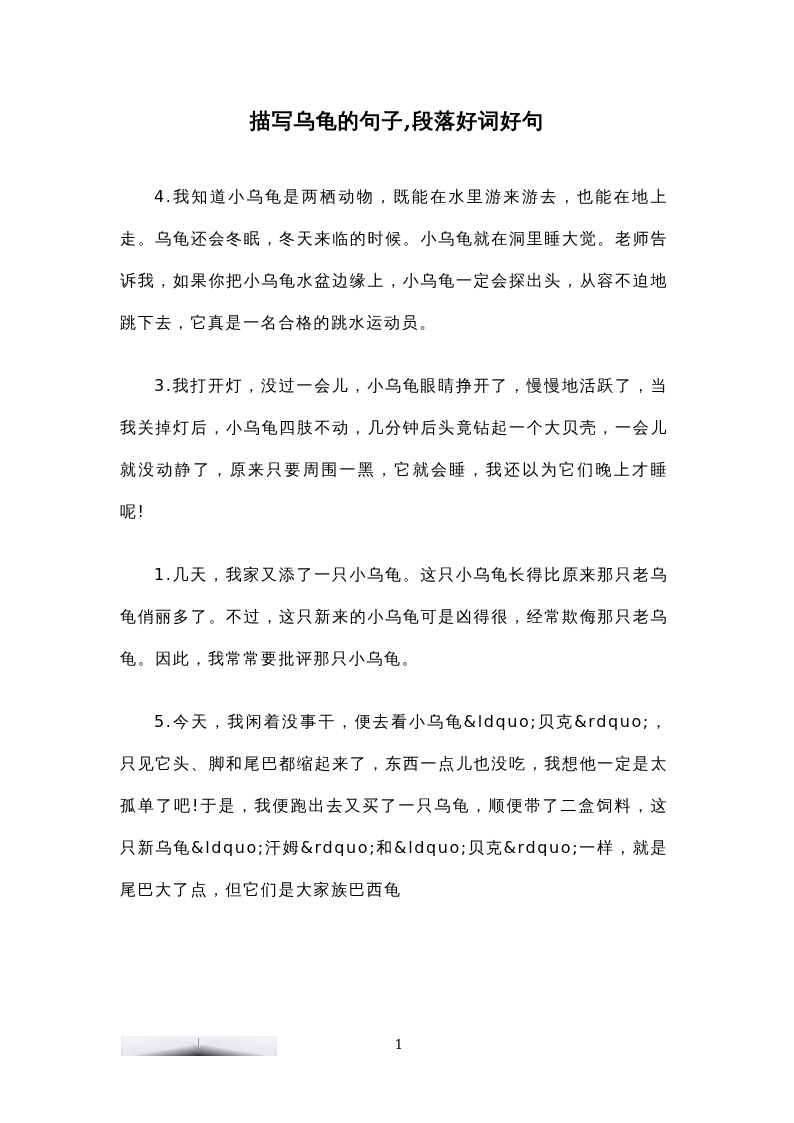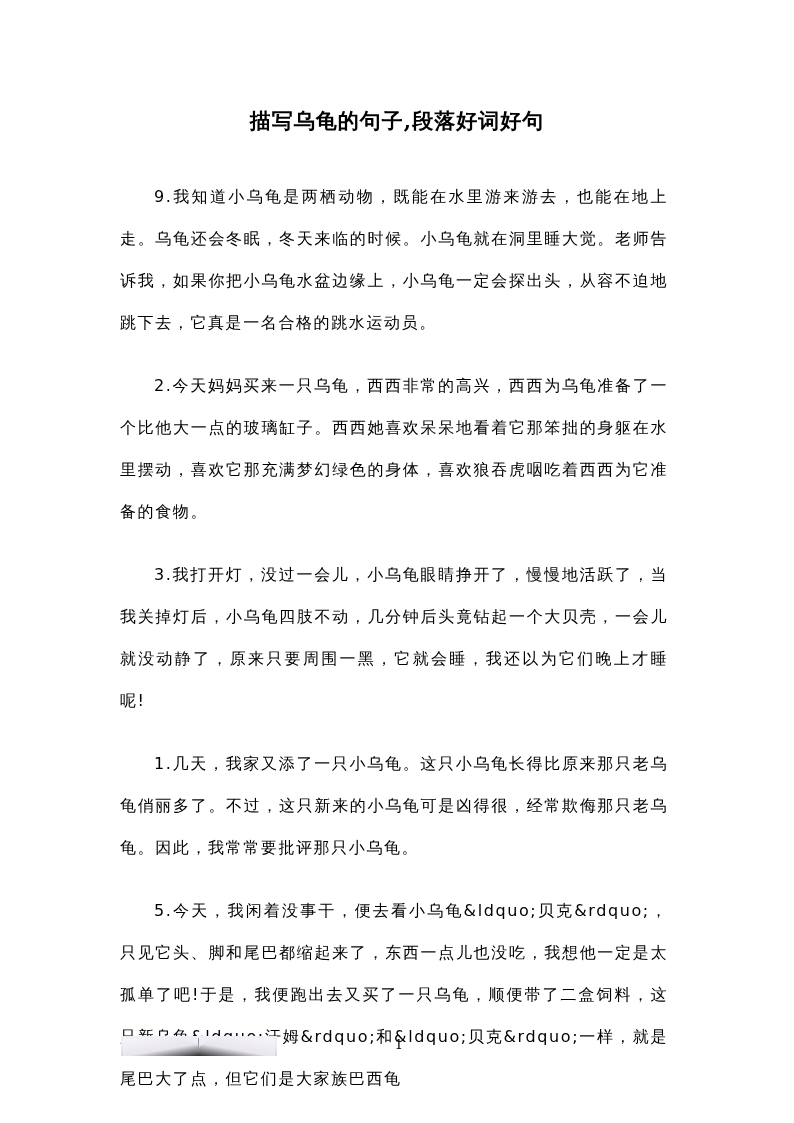--- a/index.html
+++ b/index.html
@@ -97,22 +97,21 @@
     line-height: 18px;
   }
 </style>
 </head>
 <body>
 
 <div class="page">
   <div class="title">描写乌龟的句子,段落好词好句</div>
 
   <div class="body-text">
-    <p class="para">9.我知道小乌龟是两栖动物，既能在水里游来游去，也能在地上走。乌龟还会冬眠，冬天来临的时候。小乌龟就在洞里睡大觉。老师告诉我，如果你把小乌龟水盆边缘上，小乌龟一定会探出头，从容不迫地跳下去，它真是一名合格的跳水运动员。</p>
-    <p class="para">2.今天妈妈买来一只乌龟，西西非常的高兴，西西为乌龟准备了一个比他大一点的玻璃缸子。西西她喜欢呆呆地看着它那笨拙的身躯在水里摆动，喜欢它那充满梦幻绿色的身体，喜欢狼吞虎咽吃着西西为它准备的食物。</p>
+    <p class="para">4.我知道小乌龟是两栖动物，既能在水里游来游去，也能在地上走。乌龟还会冬眠，冬天来临的时候。小乌龟就在洞里睡大觉。老师告诉我，如果你把小乌龟水盆边缘上，小乌龟一定会探出头，从容不迫地跳下去，它真是一名合格的跳水运动员。</p>
     <p class="para">3.我打开灯，没过一会儿，小乌龟眼睛挣开了，慢慢地活跃了，当我关掉灯后，小乌龟四肢不动，几分钟后头竟钻起一个大贝壳，一会儿就没动静了，原来只要周围一黑，它就会睡，我还以为它们晚上才睡呢!</p>
     <p class="para">1.几天，我家又添了一只小乌龟。这只小乌龟长得比原来那只老乌龟俏丽多了。不过，这只新来的小乌龟可是凶得很，经常欺侮那只老乌龟。因此，我常常要批评那只小乌龟。</p>
     <p class="para">5.今天，我闲着没事干，便去看小乌龟&amp;ldquo;贝克&amp;rdquo;，只见它头、脚和尾巴都缩起来了，东西一点儿也没吃，我想他一定是太孤单了吧!于是，我便跑出去又买了一只乌龟，顺便带了二盒饲料，这只新乌龟&amp;ldquo;汗姆&amp;rdquo;和&amp;ldquo;贝克&amp;rdquo;一样，就是尾巴大了点，但它们是大家族巴西龟</p>
   </div>
 
   <div class="footer-image">
     <div class="left-page"></div>
     <div class="spine"></div>
     <div class="right-page"></div>
   </div>

